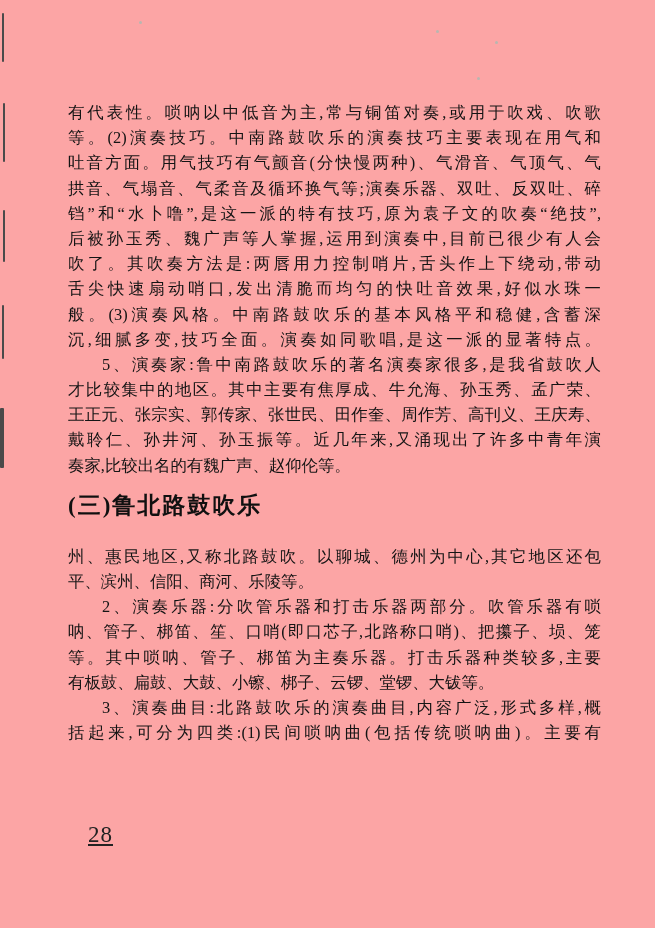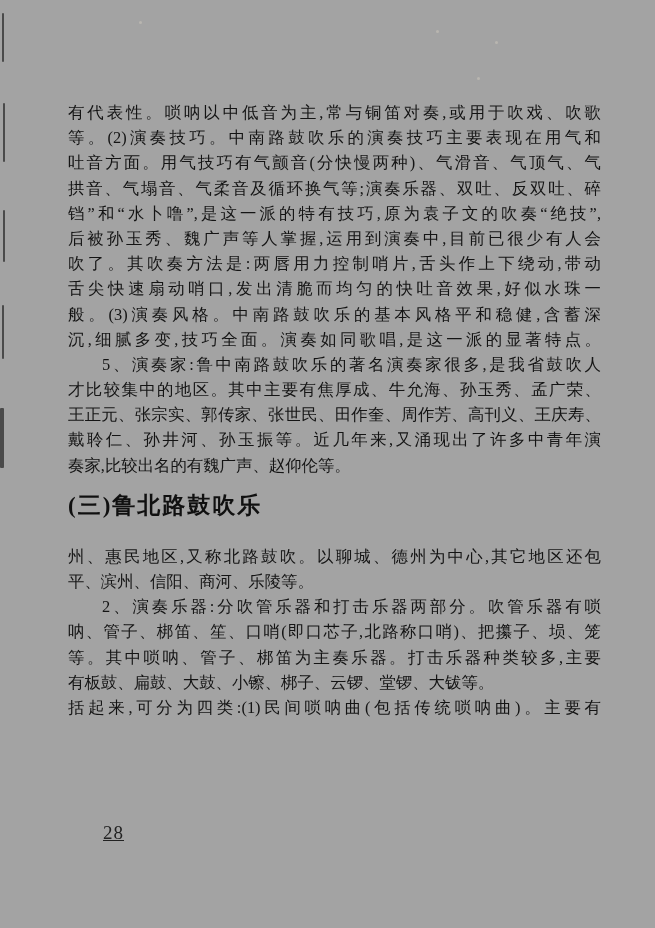--- a/index.html
+++ b/index.html
@@ -4,21 +4,21 @@
 <style>
   html, body {
     margin: 0; padding: 0;
     background: #e8e8e8;
   }
   .page {
     position: relative;
     width: 655px;
     height: 928px;
     margin: 0 auto;
-    background: #a3a3a3;
+    background: #fca5a5;
     overflow: hidden;
     font-family: "Liberation Serif", "DejaVu Serif", serif;
     color: #161616;
   }
   .text-column {
     position: absolute;
     left: 68px;
     top: 100px;
     width: 533px;
   }
@@ -44,23 +44,23 @@
     font-weight: bold;
     text-align: left;
     letter-spacing: 2px;
     line-height: 36px;
     margin-top: 10px;
     margin-bottom: 20px;
     color: #101010;
   }
   .page-number {
     position: absolute;
-    left: 103px;
+    left: 88px;
     top: 822px;
-    font-size: 19px;
+    font-size: 23px;
     letter-spacing: 1px;
     color: #222;
     text-decoration: underline;
   }
   .edge-artifacts { position: absolute; left: 0; top: 0; width: 100%; height: 100%; pointer-events: none; }
   .edge-mark {
     position: absolute;
     background: #4a4a4a;
     border-radius: 1px;
   }
@@ -114,19 +114,20 @@
         <div class="line">州、惠民地区,又称北路鼓吹。以聊城、德州为中心,其它地区还包</div>
         <div class="line end">平、滨州、信阳、商河、乐陵等。</div>
       </div>
       <div class="para">
         <div class="line indent">2、演奏乐器:分吹管乐器和打击乐器两部分。吹管乐器有唢</div>
         <div class="line">呐、管子、梆笛、笙、口哨(即口芯子,北路称口哨)、把攥子、埙、笼</div>
         <div class="line">等。其中唢呐、管子、梆笛为主奏乐器。打击乐器种类较多,主要</div>
         <div class="line end">有板鼓、扁鼓、大鼓、小镲、梆子、云锣、堂锣、大钹等。</div>
       </div>
       <div class="para">
+        <div class="line indent">3、演奏曲目:北路鼓吹乐的演奏曲目,内容广泛,形式多样,概</div>
         <div class="line">括起来,可分为四类:(1)民间唢呐曲(包括传统唢呐曲)。主要有</div>
       </div>
     </div>
 
   <div class="page-number">28</div>
 
 </div>
 
 </body></html>

